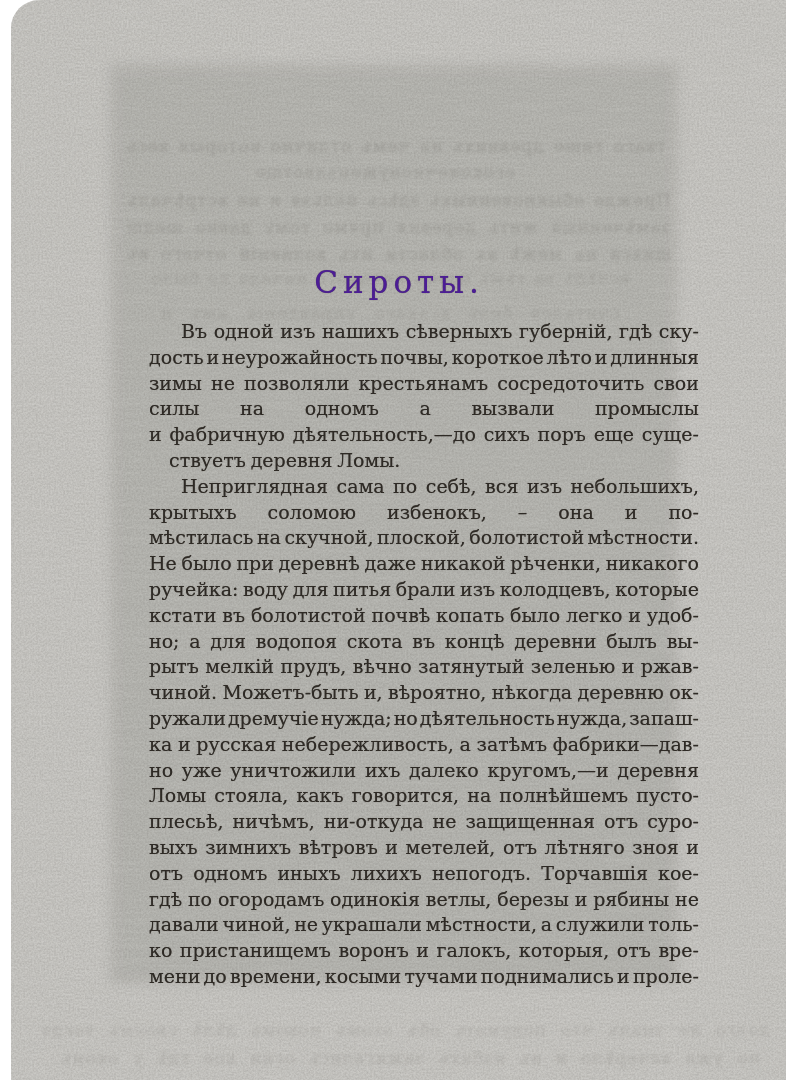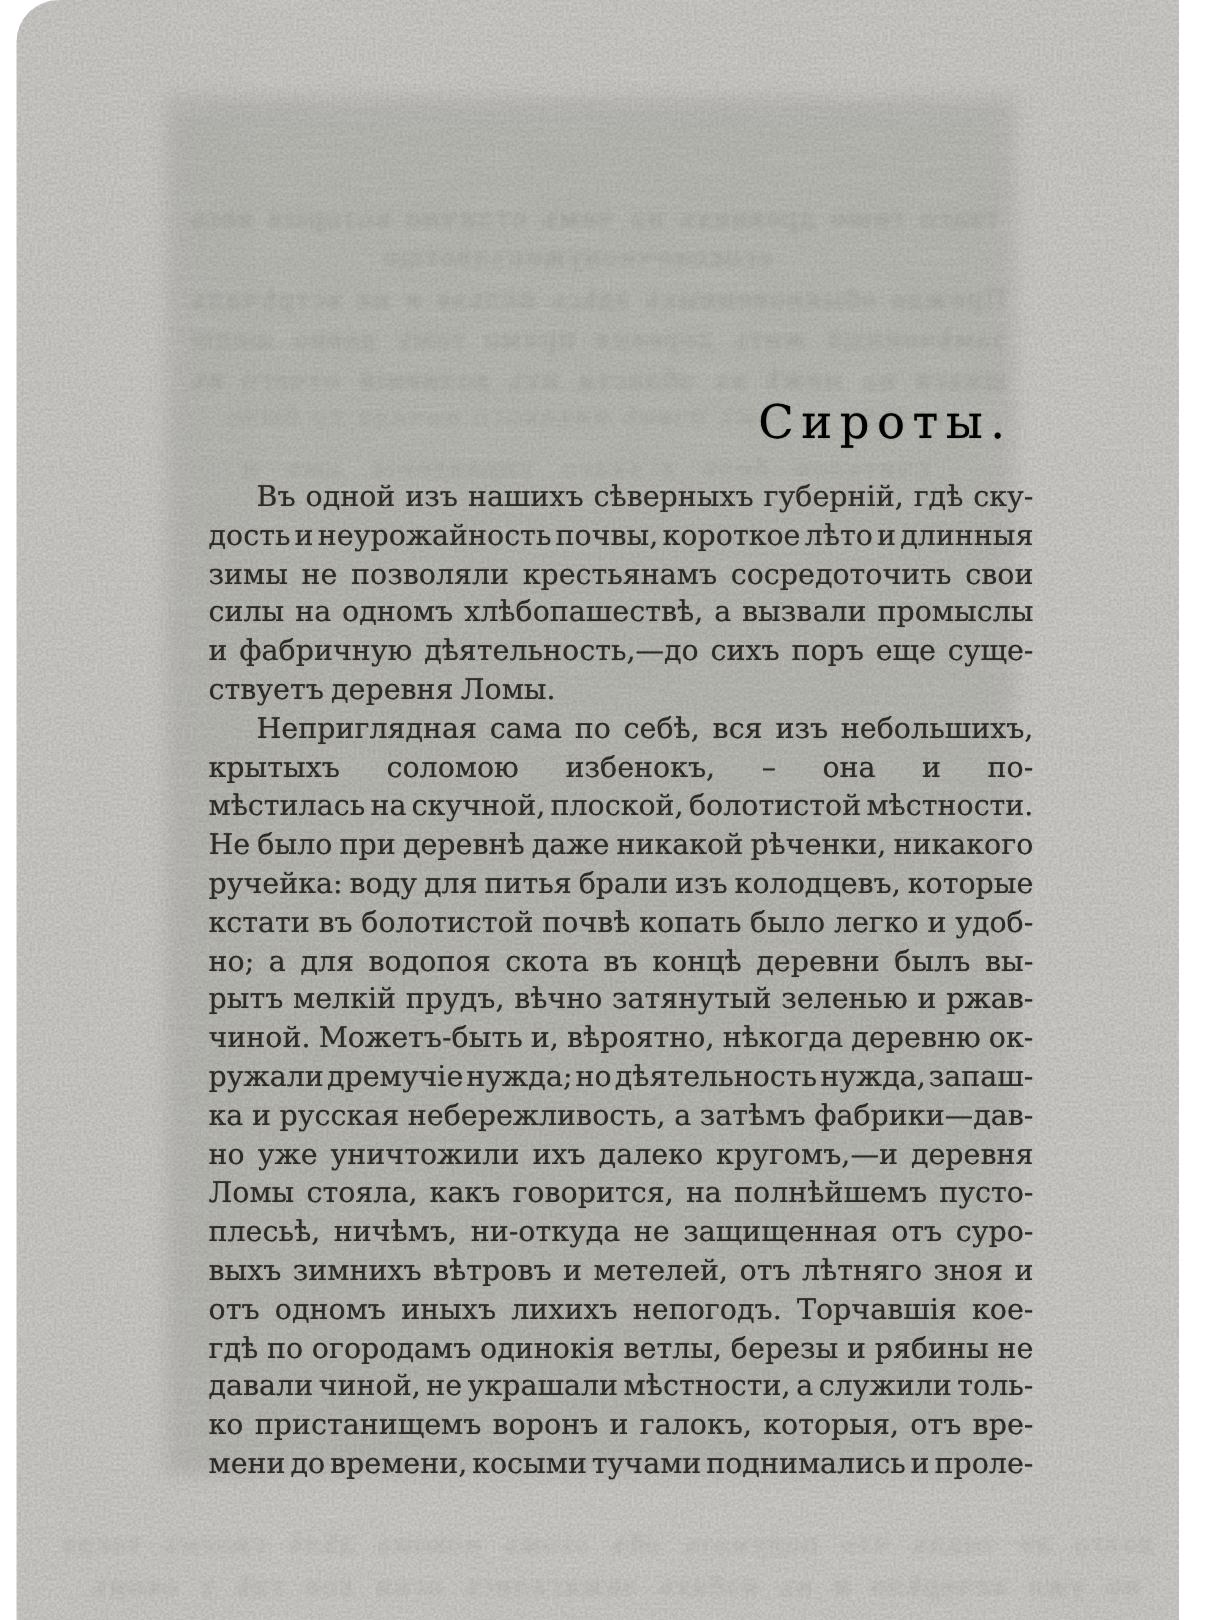--- a/index.html
+++ b/index.html
@@ -27,39 +27,39 @@
     color:rgba(58,54,48,1);
     font-size:17px;
     white-space:nowrap;
     overflow:hidden;
     display:flex;justify-content:space-between;
     letter-spacing:1px;
     pointer-events:none;
   }
   .title{
     position:absolute;left:112px;top:264px;width:552px;margin:0;
-    text-align:right;
+    text-align:center;
     font-size:31px;font-weight:normal;
     letter-spacing:5px;
-    color:#000000;
+    color:#4c1d95;
     text-shadow:0 0 0.8px rgba(43,39,34,0.7);
   }
   .textcol{
-    position:absolute;left:128px;top:319px;width:550px;
+    position:absolute;left:138px;top:319px;width:550px;
     font-size:19px;
     color:#2e2a25;
     text-shadow:0 0 0.7px rgba(46,42,37,0.6);
   }
   .tline{
     display:flex;justify-content:space-between;
     height:25.8px;line-height:25.8px;
     white-space:nowrap;overflow:visible;
   }
   .tline.indent{padding-left:32px;}
-  .tline.noj{justify-content:flex-start;gap:4.8px;}
+  .tline.noj{justify-content:flex-start;gap:4.8px;margin-left:20px;}
   .tline span{display:inline-block;}
 </style>
 </head>
 <body>
 
 <div class="paper">
   <div class="shade"></div>
   <svg class="texture" width="775" height="1080">
     <filter id="grain">
       <feTurbulence type="fractalNoise" baseFrequency="0.55" numOctaves="3" seed="11" stitchTiles="stitch"></feTurbulence>
@@ -195,21 +195,20 @@
         <span>не</span>
         <span>позволяли</span>
         <span>крестьянамъ</span>
         <span>сосредоточить</span>
         <span>свои</span>
       </div>
       <div class="tline">
         <span>силы</span>
         <span>на</span>
         <span>одномъ</span>
-        <span>хлѣбопашествѣ,</span>
         <span>а</span>
         <span>вызвали</span>
         <span>промыслы</span>
       </div>
       <div class="tline">
         <span>и</span>
         <span>фабричную</span>
         <span>дѣятельность,—до</span>
         <span>сихъ</span>
         <span>поръ</span>

